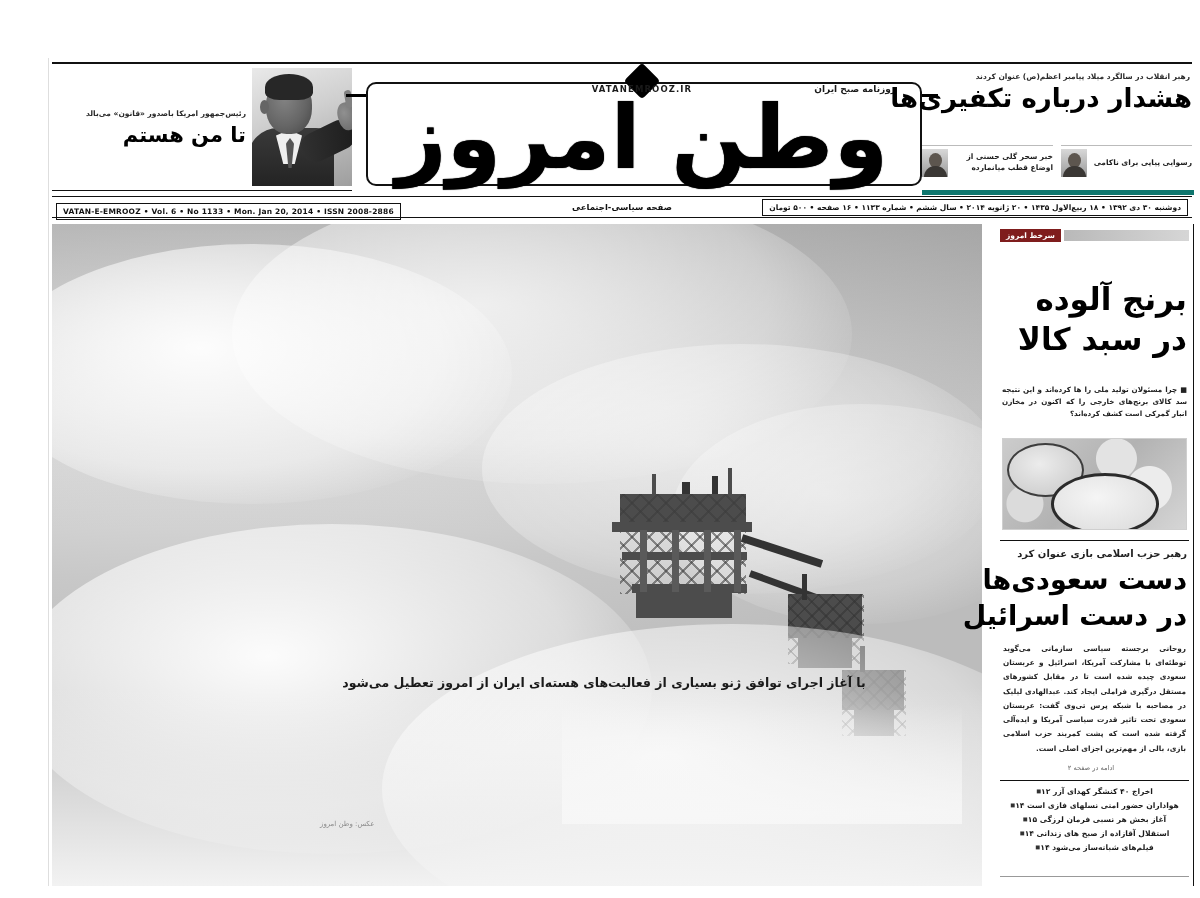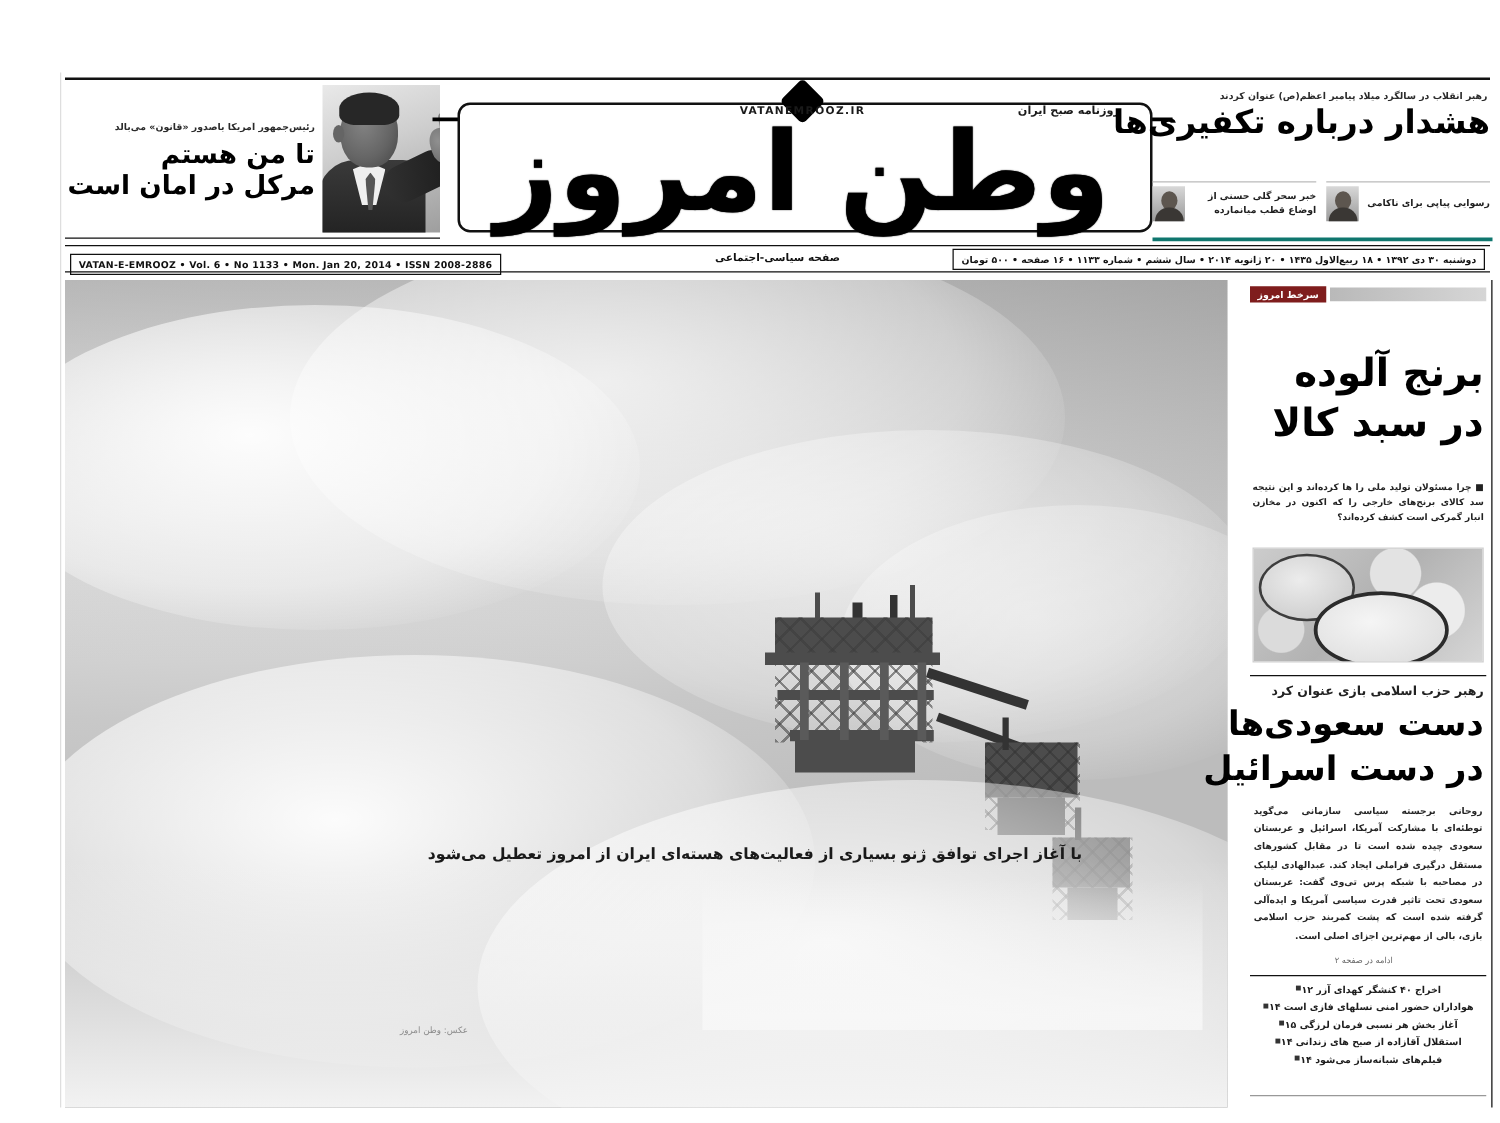--- a/index.html
+++ b/index.html
@@ -116,21 +116,21 @@
   .logo-diamond{
     position:absolute;left:30px;top:22px;width:16px;height:16px;background:#000;
     transform:rotate(45deg);
   }
   .logo-rule-l{position:absolute;left:-6px;top:30px;width:34px;height:3px;background:#000;}
   .logo-rule-r{position:absolute;right:-6px;top:30px;width:34px;height:3px;background:#000;}
 
   
   .top-right{
     position:absolute;left:870px;top:4px;width:272px;height:124px;
-    border-bottom:3px solid #0f766e;text-align:right;direction:rtl;
+    border-bottom:5px solid #0f766e;text-align:right;direction:rtl;
   }
   .tr-kicker{
     font-size:7.5px;color:#2b2b2b;font-weight:600;line-height:1.2;
     padding:6px 4px 0 4px;white-space:nowrap;overflow:hidden;
   }
   .tr-head{
     font-size:26px;font-weight:900;color:#000;line-height:1.2;
     padding:2px 2px 0 2px;white-space:nowrap;
   }
   .tr-cols{
@@ -381,21 +381,20 @@
 
   <div class="frame-l"></div>
 
   <div class="masthead">
     <div class="mast-rule-top"></div>
 
     <div class="promo-left">
       <div class="promo-text">
         <div class="promo-kicker">رئیس‌جمهور آمریکا باصدور «قانون» می‌بالد</div>
         <div class="promo-l1">تا من هستم</div>
-        <div class="promo-l2">مرکل در امان است</div>
       </div>
       <div class="promo-photo">
         <div class="ob-body"></div>
         <div class="ob-shirt"></div>
         <div class="ob-tie"></div>
         <div class="ob-arm"></div>
         <div class="ob-hand"></div>
         <div class="ob-finger"></div>
         <div class="ob-head"></div>
         <div class="ob-hair"></div>

